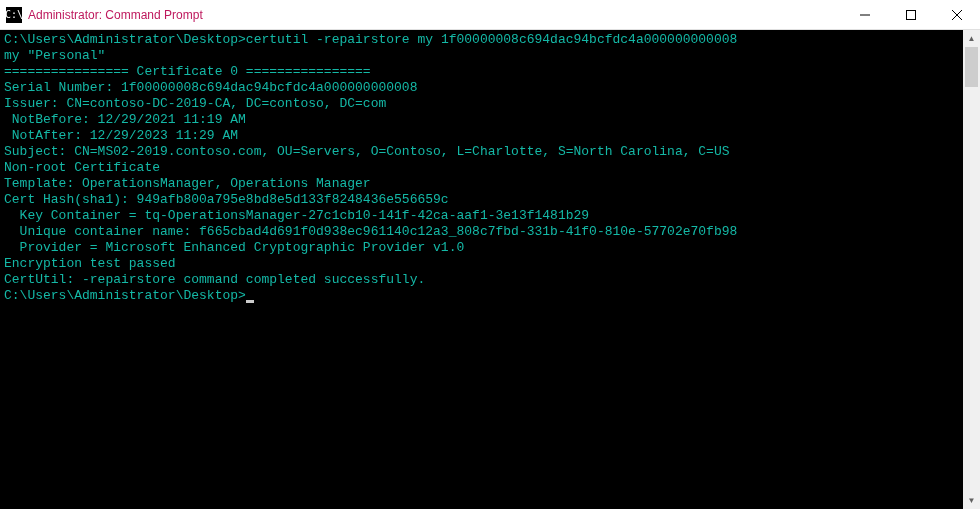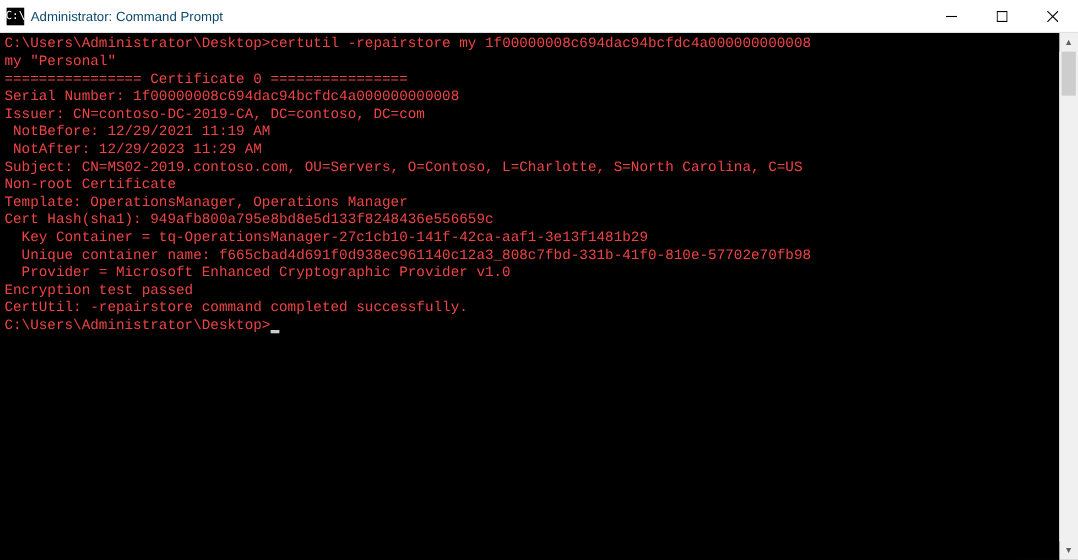--- a/index.html
+++ b/index.html
@@ -37,21 +37,21 @@
       display: flex;
       align-items: center;
       justify-content: center;
       font-size: 10px;
       background: #000;
       color: #fff;
       font-family: monospace;
     }
     .title-text {
       font-size: 12px;
-      color: #0c4a6e;
+      color: #be185d;
       flex: 1;
     }
     .window-controls {
       display: flex;
       height: 100%;
     }
     .win-btn {
       width: 46px;
       height: 100%;
       display: flex;
@@ -64,21 +64,21 @@
       height: 10px;
     }
     .terminal-area {
       flex: 1;
       display: flex;
       background: #000000;
     }
     .terminal {
       flex: 1;
       background: #000000;
-      color: #ef4444;
+      color: #14b8a6;
       font-family: Consolas, 'Courier New', monospace;
       font-size: 13px;
       line-height: 16px;
       padding: 2px 4px;
       white-space: pre;
       overflow: hidden;
     }
     .scrollbar {
       width: 17px;
       background: #f0f0f0;

